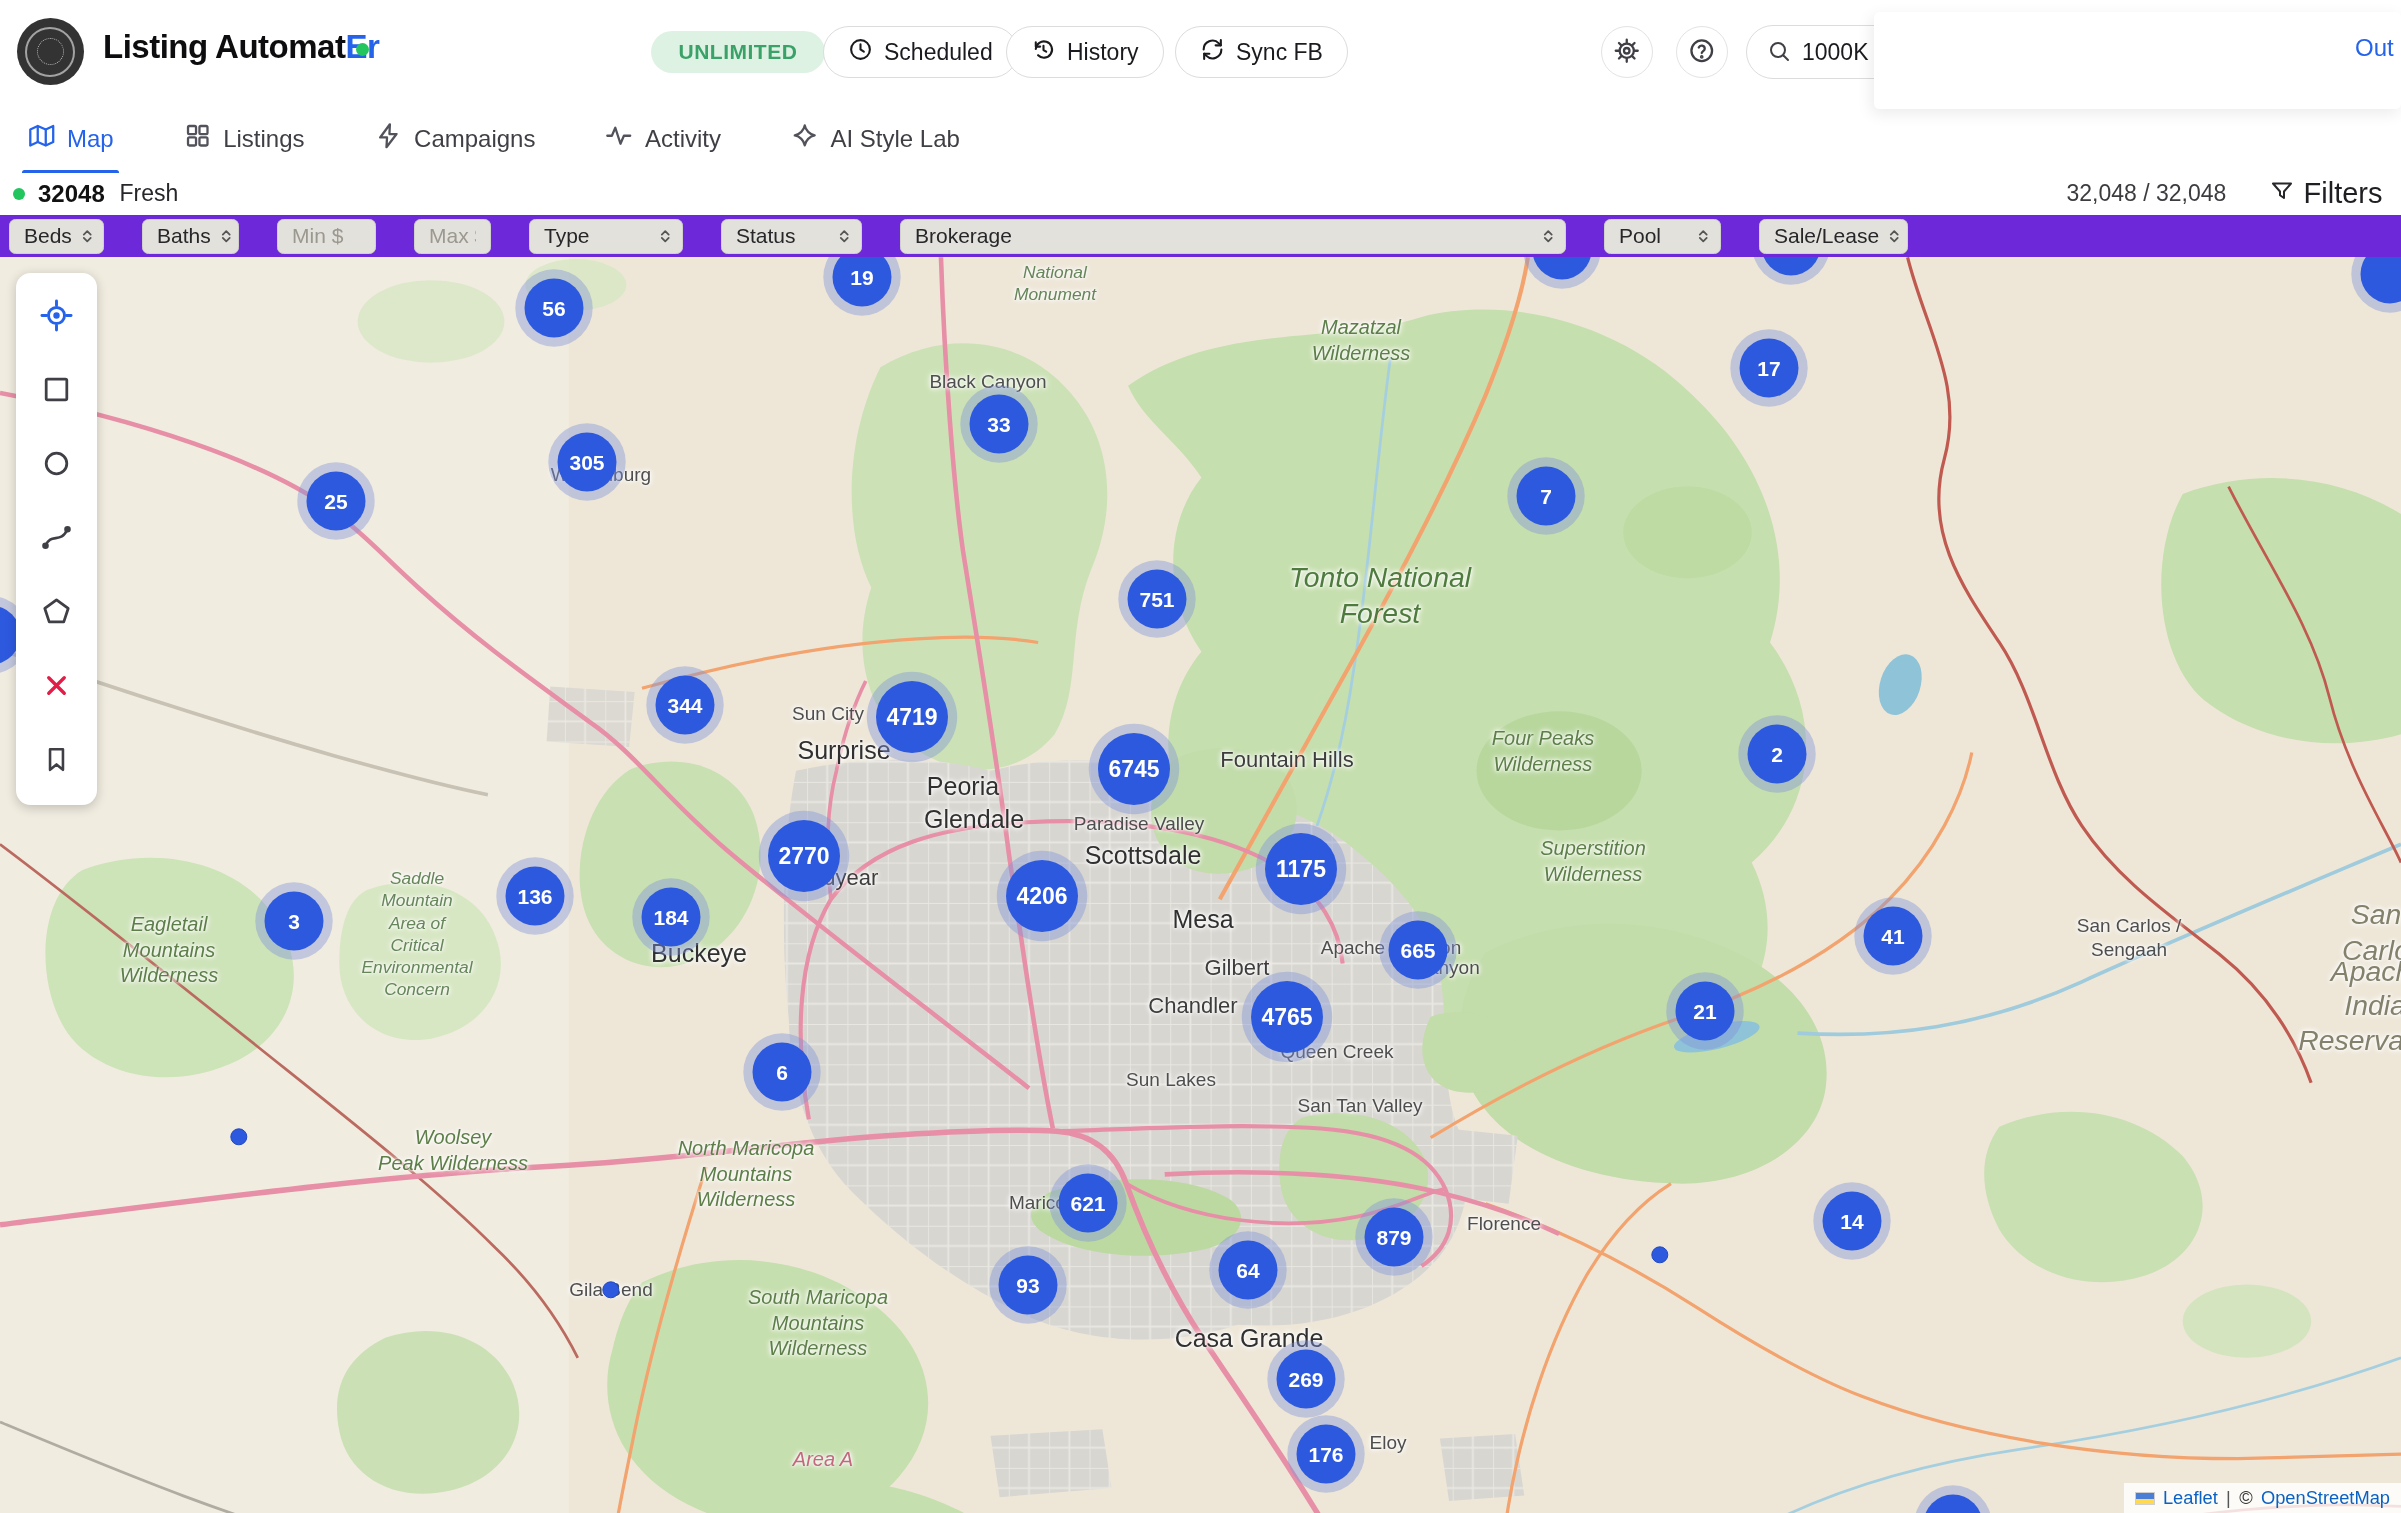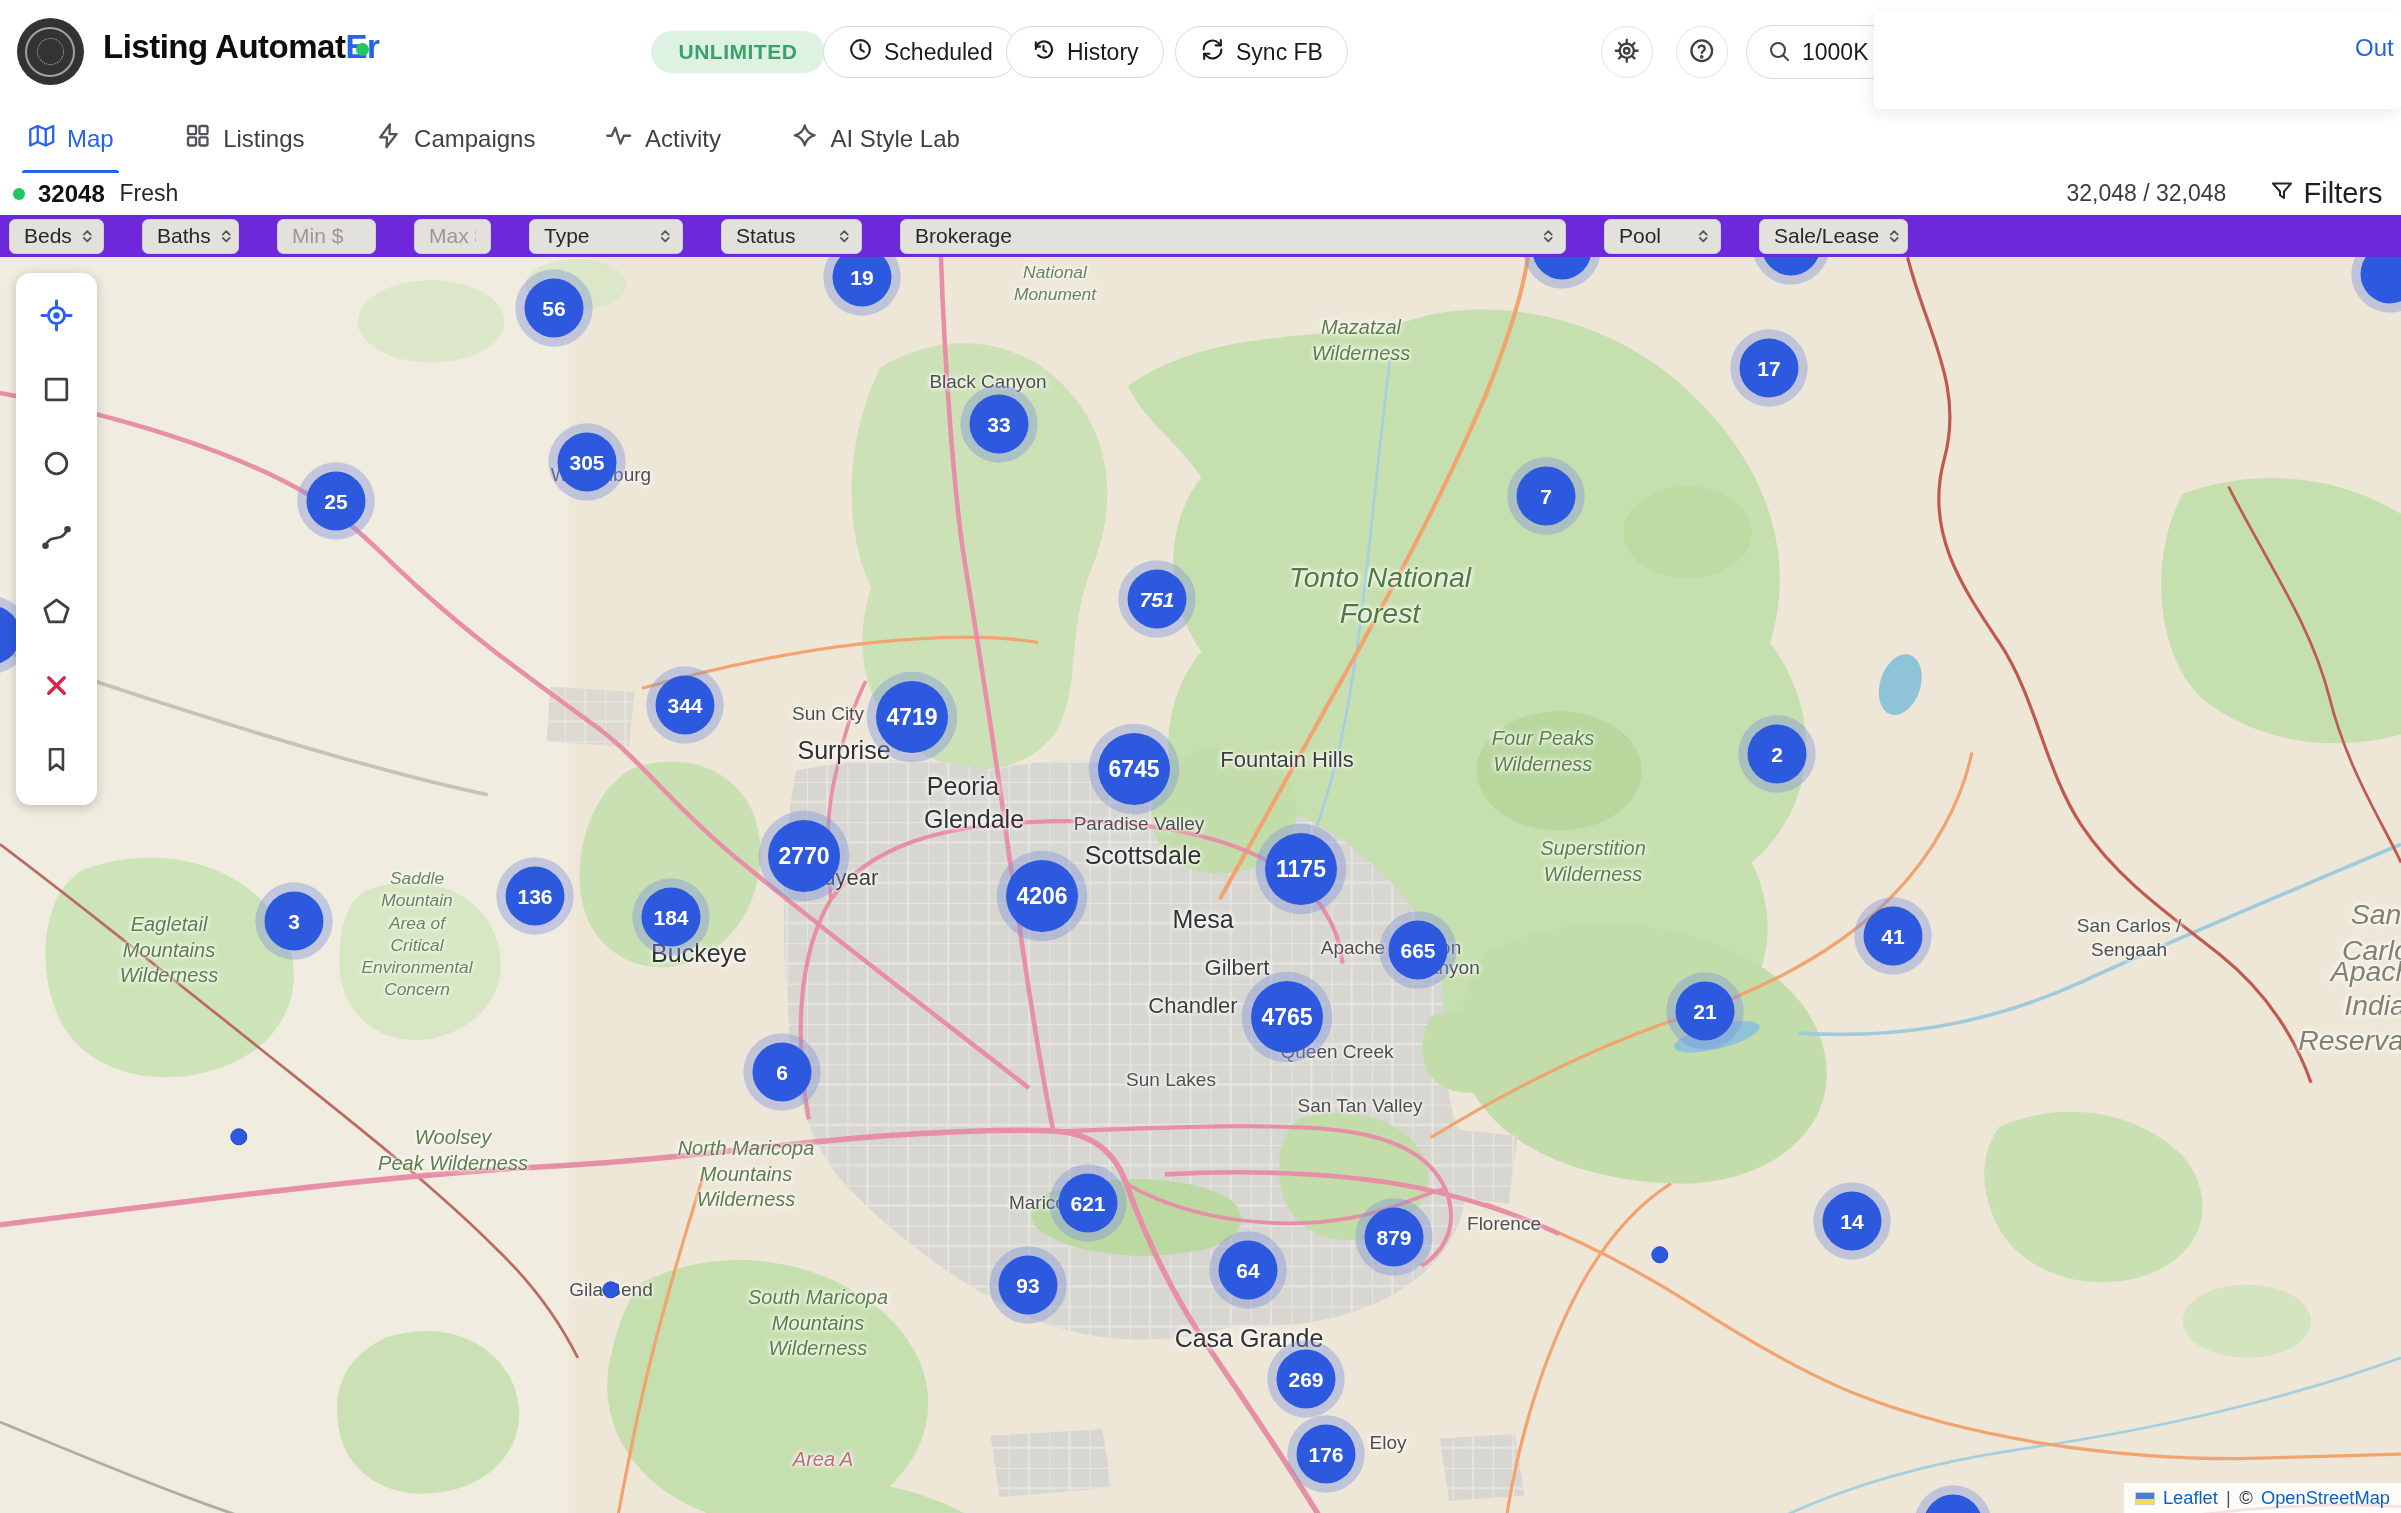--- a/index.html
+++ b/index.html
@@ -387,21 +387,21 @@
         <div class="dot" style="left: 239px; top: 880px;"></div>
         <div class="dot" style="left: 611px; top: 1033px;"></div>
         <div class="dot" style="left: 1660px; top: 998px;"></div>
         <div class="cluster" style="left: 862px; top: 20px;">19</div>
         <div class="cluster" style="left: 554px; top: 51px;">56</div>
         <div class="cluster" style="left: 999px; top: 167px;">33</div>
         <div class="cluster" style="left: 587px; top: 205px;">305</div>
         <div class="cluster" style="left: 336px; top: 244px;">25</div>
         <div class="cluster" style="left: 1769px; top: 111px;">17</div>
         <div class="cluster" style="left: 1546px; top: 239px;">7</div>
-        <div class="cluster" style="left: 1157px; top: 342px; font-style: italic;">751</div>
+        <div class="cluster" style="left: 1157px; top: 342px;">751</div>
         <div class="cluster" style="left: 685px; top: 448px;">344</div>
         <div class="cluster lg" style="left: 912px; top: 460px;">4719</div>
         <div class="cluster lg" style="left: 1134px; top: 512px;">6745</div>
         <div class="cluster" style="left: 1777px; top: 497px;">2</div>
         <div class="cluster lg" style="left: 804px; top: 599px;">2770</div>
         <div class="cluster" style="left: 535px; top: 639px;">136</div>
         <div class="cluster" style="left: 671px; top: 660px;">184</div>
         <div class="cluster lg" style="left: 1301px; top: 612px;">1175</div>
         <div class="cluster lg" style="left: 1042px; top: 639px;">4206</div>
         <div class="cluster" style="left: 294px; top: 664px;">3</div>

